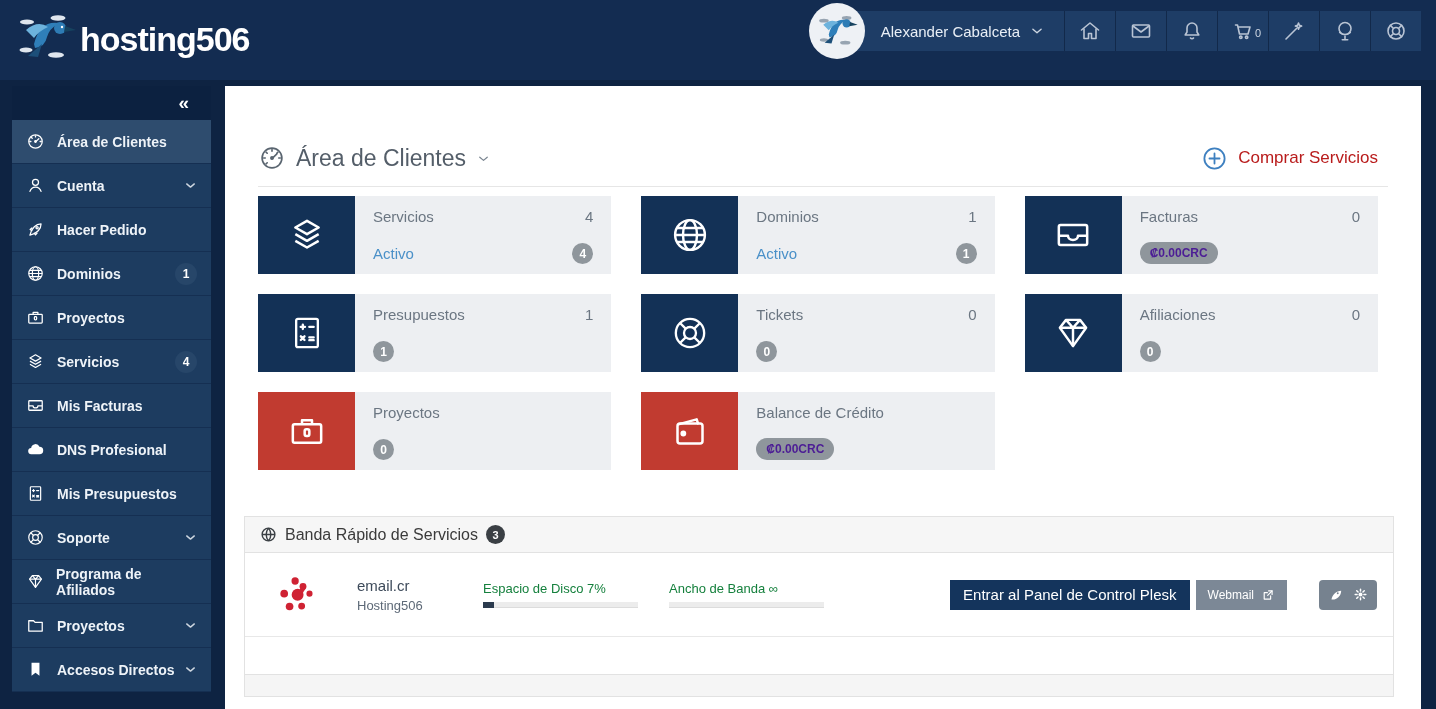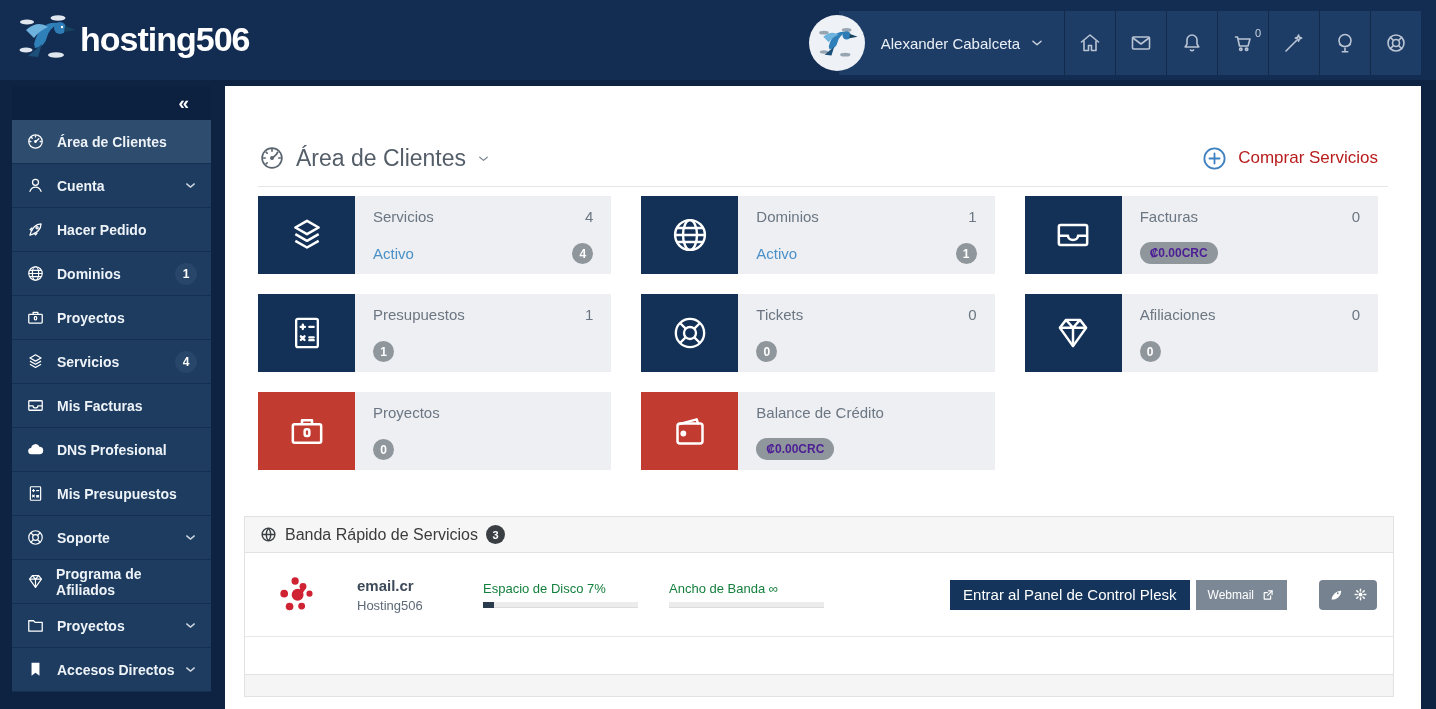--- a/index.html
+++ b/index.html
@@ -11,21 +11,21 @@
     --plesk-red:#cf2233; --dark-badge:#3a3f44; --progress-fill:#2b3b4e;
   }
   *{box-sizing:border-box; margin:0; padding:0;}
   body{margin:0; background:var(--page-bg); font-family:"Liberation Sans",sans-serif;}
   .stage{position:relative; width:1436px; height:709px; background:var(--page-bg); overflow:hidden;}
 
   
   .topbar{position:absolute; top:0; left:0; width:1436px; height:80px; background:var(--topbar);}
   .brand{position:absolute; left:14px; top:8px; display:flex; align-items:center; gap:2px;}
   .brand-text{color:#fff; font-size:34px; font-weight:700; letter-spacing:-1px;}
-  .user-cluster{position:absolute; right:15px; top:11px; height:64px; display:flex; align-items:stretch;}
+  .user-cluster{position:absolute; right:15px; top:11px; height:40px; display:flex; align-items:stretch;}
   .avatar{width:56px; height:56px; border-radius:50%; background:#eef1f5; z-index:2; margin-right:-26px; align-self:center;
           display:flex; align-items:center; justify-content:center; overflow:hidden;}
   .user-name-box{background:var(--topbar-light); display:flex; align-items:center; gap:10px; padding:0 20px 0 42px;
           color:#e9eff6; font-size:15px; cursor:pointer;}
   .nav-icon-cell{width:51px; background:var(--topbar-light); border-left:1px solid #12294a;
           display:flex; align-items:center; justify-content:center; color:#b9c4d4; cursor:pointer; position:relative;}
   .cart-count{color:#cdd6e2; font-size:11px; position:absolute; top:16px; right:7px;}
 
   
   .sidebar{position:absolute; left:12px; top:86px; width:199px;}
@@ -62,21 +62,21 @@
 
   
   .panel{margin:46px 27px 0 19px; border:1px solid #e2e2e2;}
   .panel-header{height:36px; background:#f6f6f6; border-bottom:1px solid #e2e2e2; display:flex; align-items:center;
           gap:8px; padding:0 15px; color:#3b3b3b; font-size:16px;}
   .dark-badge{width:19px; height:19px; border-radius:50%; background:var(--dark-badge); color:#fff; font-size:11px;
           font-weight:700; display:flex; align-items:center; justify-content:center;}
   .service-row{height:84px; display:flex; align-items:center; padding:0 16px; border-bottom:1px solid #e8e8e8;}
   .plesk-logo{width:46px; height:46px; margin-left:14px; flex:none;}
   .svc-names{margin-left:36px; width:118px;}
-  .svc-name{color:#3d4a5a; font-size:15px; font-weight:700; cursor:pointer;}
+  .svc-name{color:#3d4a5a; font-size:15px; font-weight:400; cursor:pointer;}
   .svc-provider{color:#5d6977; font-size:13px; margin-top:4px;}
   .usage{margin-left:8px; width:178px;}
   .usage-label{color:#15803d; font-size:13px;}
   .usage-bar{margin-top:6px; width:155px; height:6px; background:#ececec; border-bottom:1px solid #dcdcdc; position:relative;}
   .usage-fill{position:absolute; left:0; top:0; height:6px; background:var(--progress-fill);}
   .svc-actions{margin-left:auto; display:flex; align-items:center; gap:6px;padding-left:20px;}
   .btn-plesk{height:30px; background:var(--btn-navy); color:#fff; font-size:15px; border:none; padding:0 13px; cursor:pointer; font-family:inherit;}
   .btn-webmail{height:30px; background:var(--btn-gray); color:#fff; font-size:12px; border:none; padding:0 12px;
           display:flex; align-items:center; gap:7px; cursor:pointer; font-family:inherit;}
   .icon-group{margin-left:26px; width:58px; height:30px; background:var(--btn-icon-gray); border-radius:4px;

